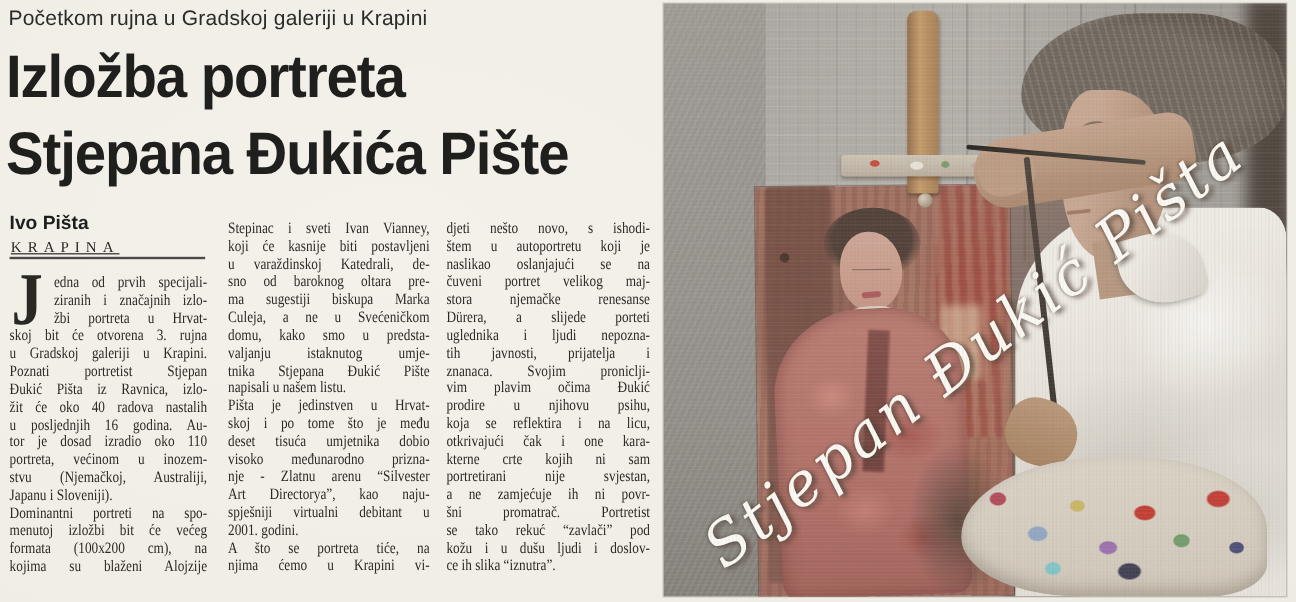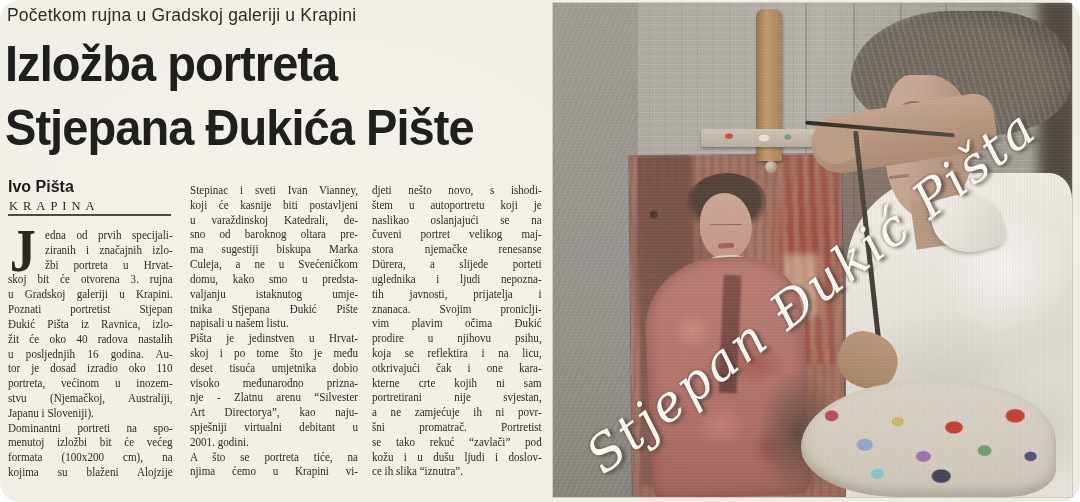--- a/index.html
+++ b/index.html
@@ -1,20 +1,19 @@
 <!DOCTYPE html>
 <html><head>
 <meta charset="utf-8">
 <style>
   html,body{margin:0;padding:0;}
   .page{
     position:relative; width:1080px; height:502px; overflow:hidden;
     background: radial-gradient(1200px 700px at 30% 40%, #f4f1ea 0%, #efece4 70%, #ece9e0 100%);
     font-family:"Liberation Serif", serif;
-    border-radius:20px;
     -webkit-font-smoothing:antialiased;
   }
   
   .kicker{
     position:absolute; left:7px; top:5px;
     font-family:"Liberation Sans", sans-serif;
     font-size:17.5px; color:#2b2b29; letter-spacing:.2px;
   }
   .headline{
     position:absolute; left:5px; top:32px; width:600px;
@@ -24,21 +23,21 @@
     transform:scaleX(.94); transform-origin:left top;
   }
   
   .byline-name{
     position:absolute; left:8px; top:178px;
     font-family:"Liberation Sans", sans-serif; font-weight:bold;
     font-size:16px; color:#1d1d1b;
   }
   .byline-loc{
     position:absolute; left:9px; top:199px;
-    font-size:12.5px; letter-spacing:5px; color:#2b2a27;
+    font-size:12.5px; letter-spacing:5px; color:#2b2a27;text-decoration:underline;
   }
   .byline-rule{
     position:absolute; left:8px; top:214px; width:163px; height:2px;
     background:#4c4a46;
   }
   
   .col{
     position:absolute; transform:scaleX(.84); transform-origin:left top;
     color:#2d2a26;
   }

